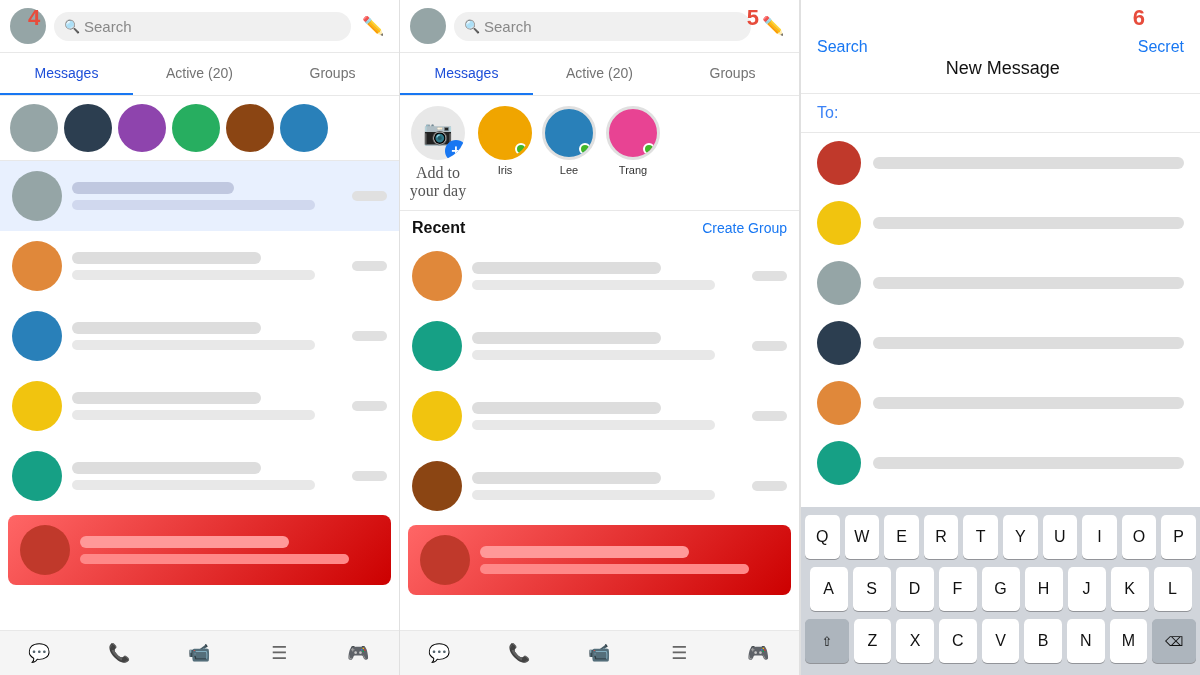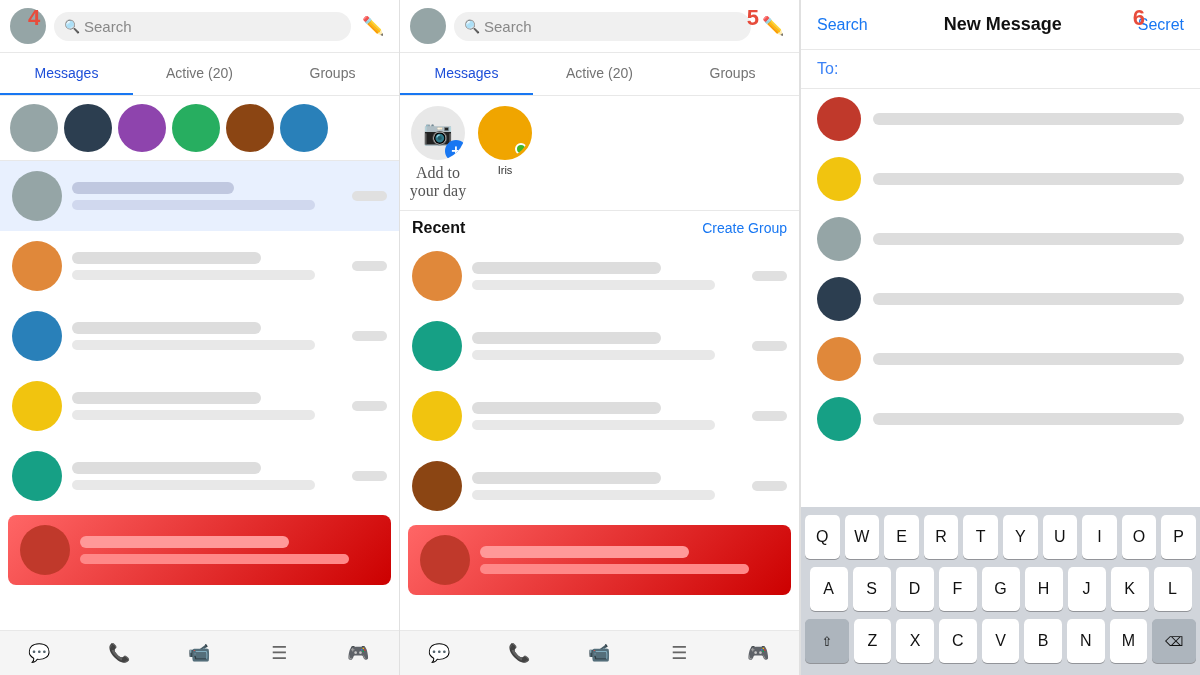--- a/index.html
+++ b/index.html
@@ -251,22 +251,23 @@
       padding: 14px 16px;
       border-bottom: 1px solid #e8e8e8;
     }
     .nm-cancel {
       font-size: 16px;
       color: #1877f2;
       cursor: pointer;
     }
     .nm-title {
       font-size: 18px;
-      font-weight: 700;
+      font-weight: 400;
       color: #111;
+      margin-top: 44px;
     }
     .nm-secret {
       font-size: 16px;
       color: #1877f2;
       cursor: pointer;
     }
     .nm-to-row {
       display: flex;
       align-items: center;
       padding: 10px 16px;
@@ -495,21 +496,33 @@
       <span class="story-name" style="font-size:16px;color:#555;font-family:Liberation Serif, serif;">Add to your day</span>
     </div>
 
     <div class="story-item">
       <div class="story-avatar av-iris" style="border:3px solid #f0a500;">
         <div class="online-dot"></div>
       </div>
       <span class="story-name">Iris</span>
     </div>
 
-
+    <div class="story-item">
+      <div class="story-avatar av-blue" style="border:3px solid #e0e0e0;">
+        <div class="online-dot"></div>
+      </div>
+      <span class="story-name">Lee</span>
+    </div>
+
+    <div class="story-item">
+      <div class="story-avatar av-pink" style="border:3px solid #e0e0e0;">
+        <div class="online-dot"></div>
+      </div>
+      <span class="story-name">Trang</span>
+    </div>
 
   </div>
 
   <div class="section-header">
     <span class="section-title">Recent</span>
     <span class="section-action">Create Group</span>
   </div>
 
   <div class="message-list">
     <div class="message-item">

